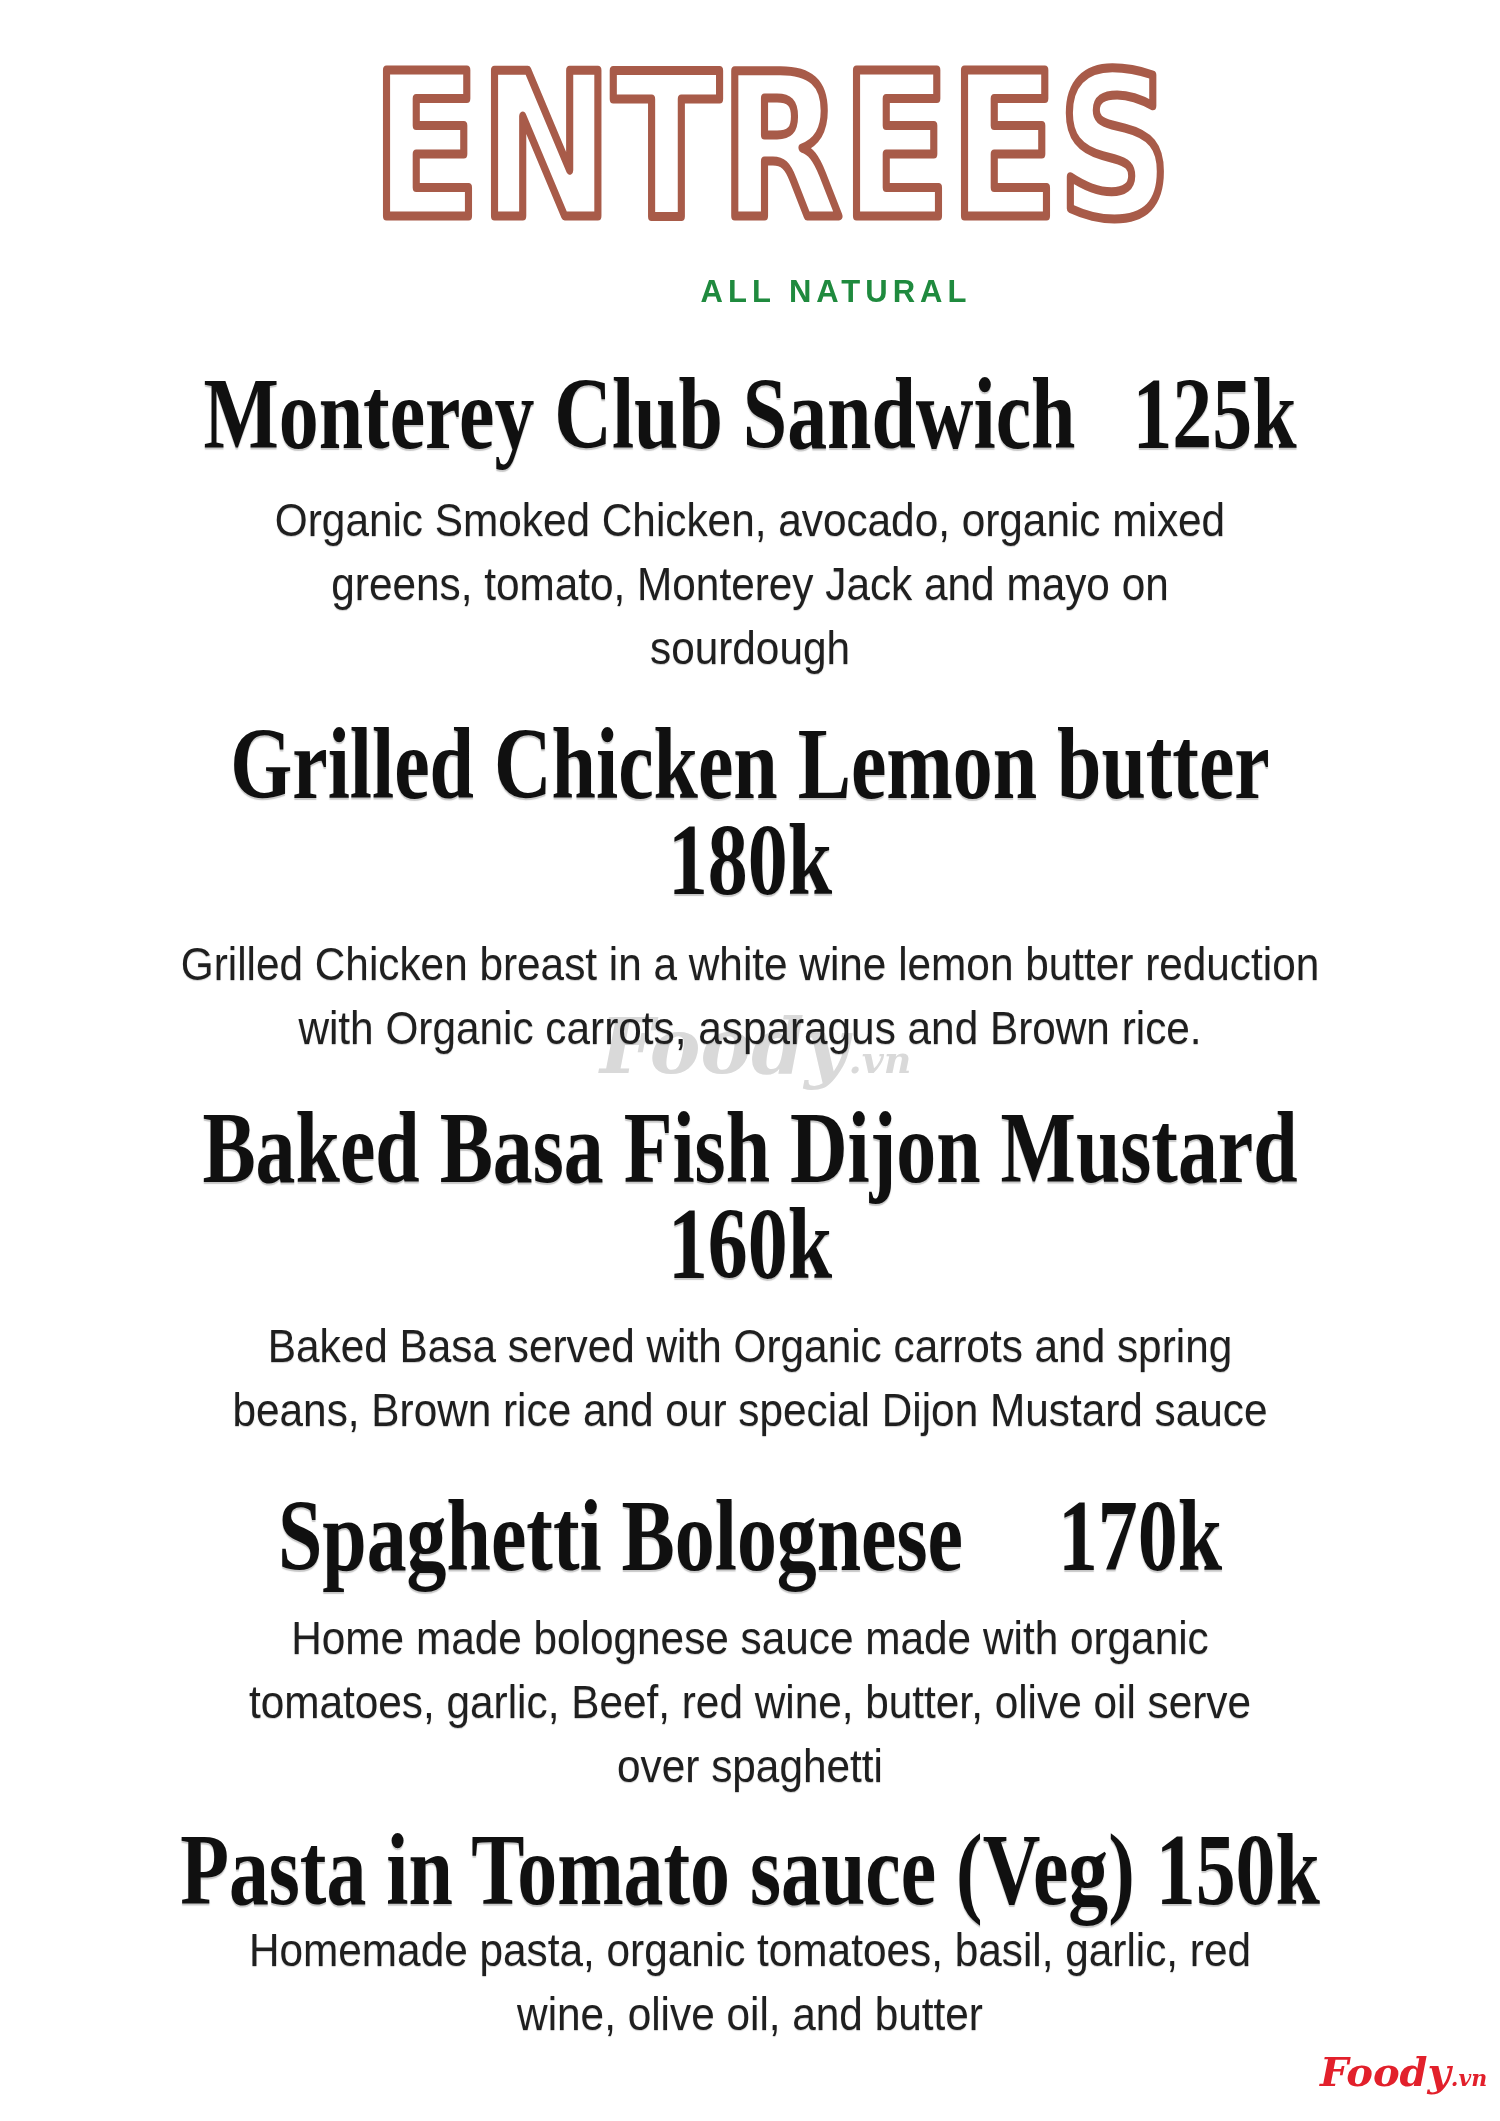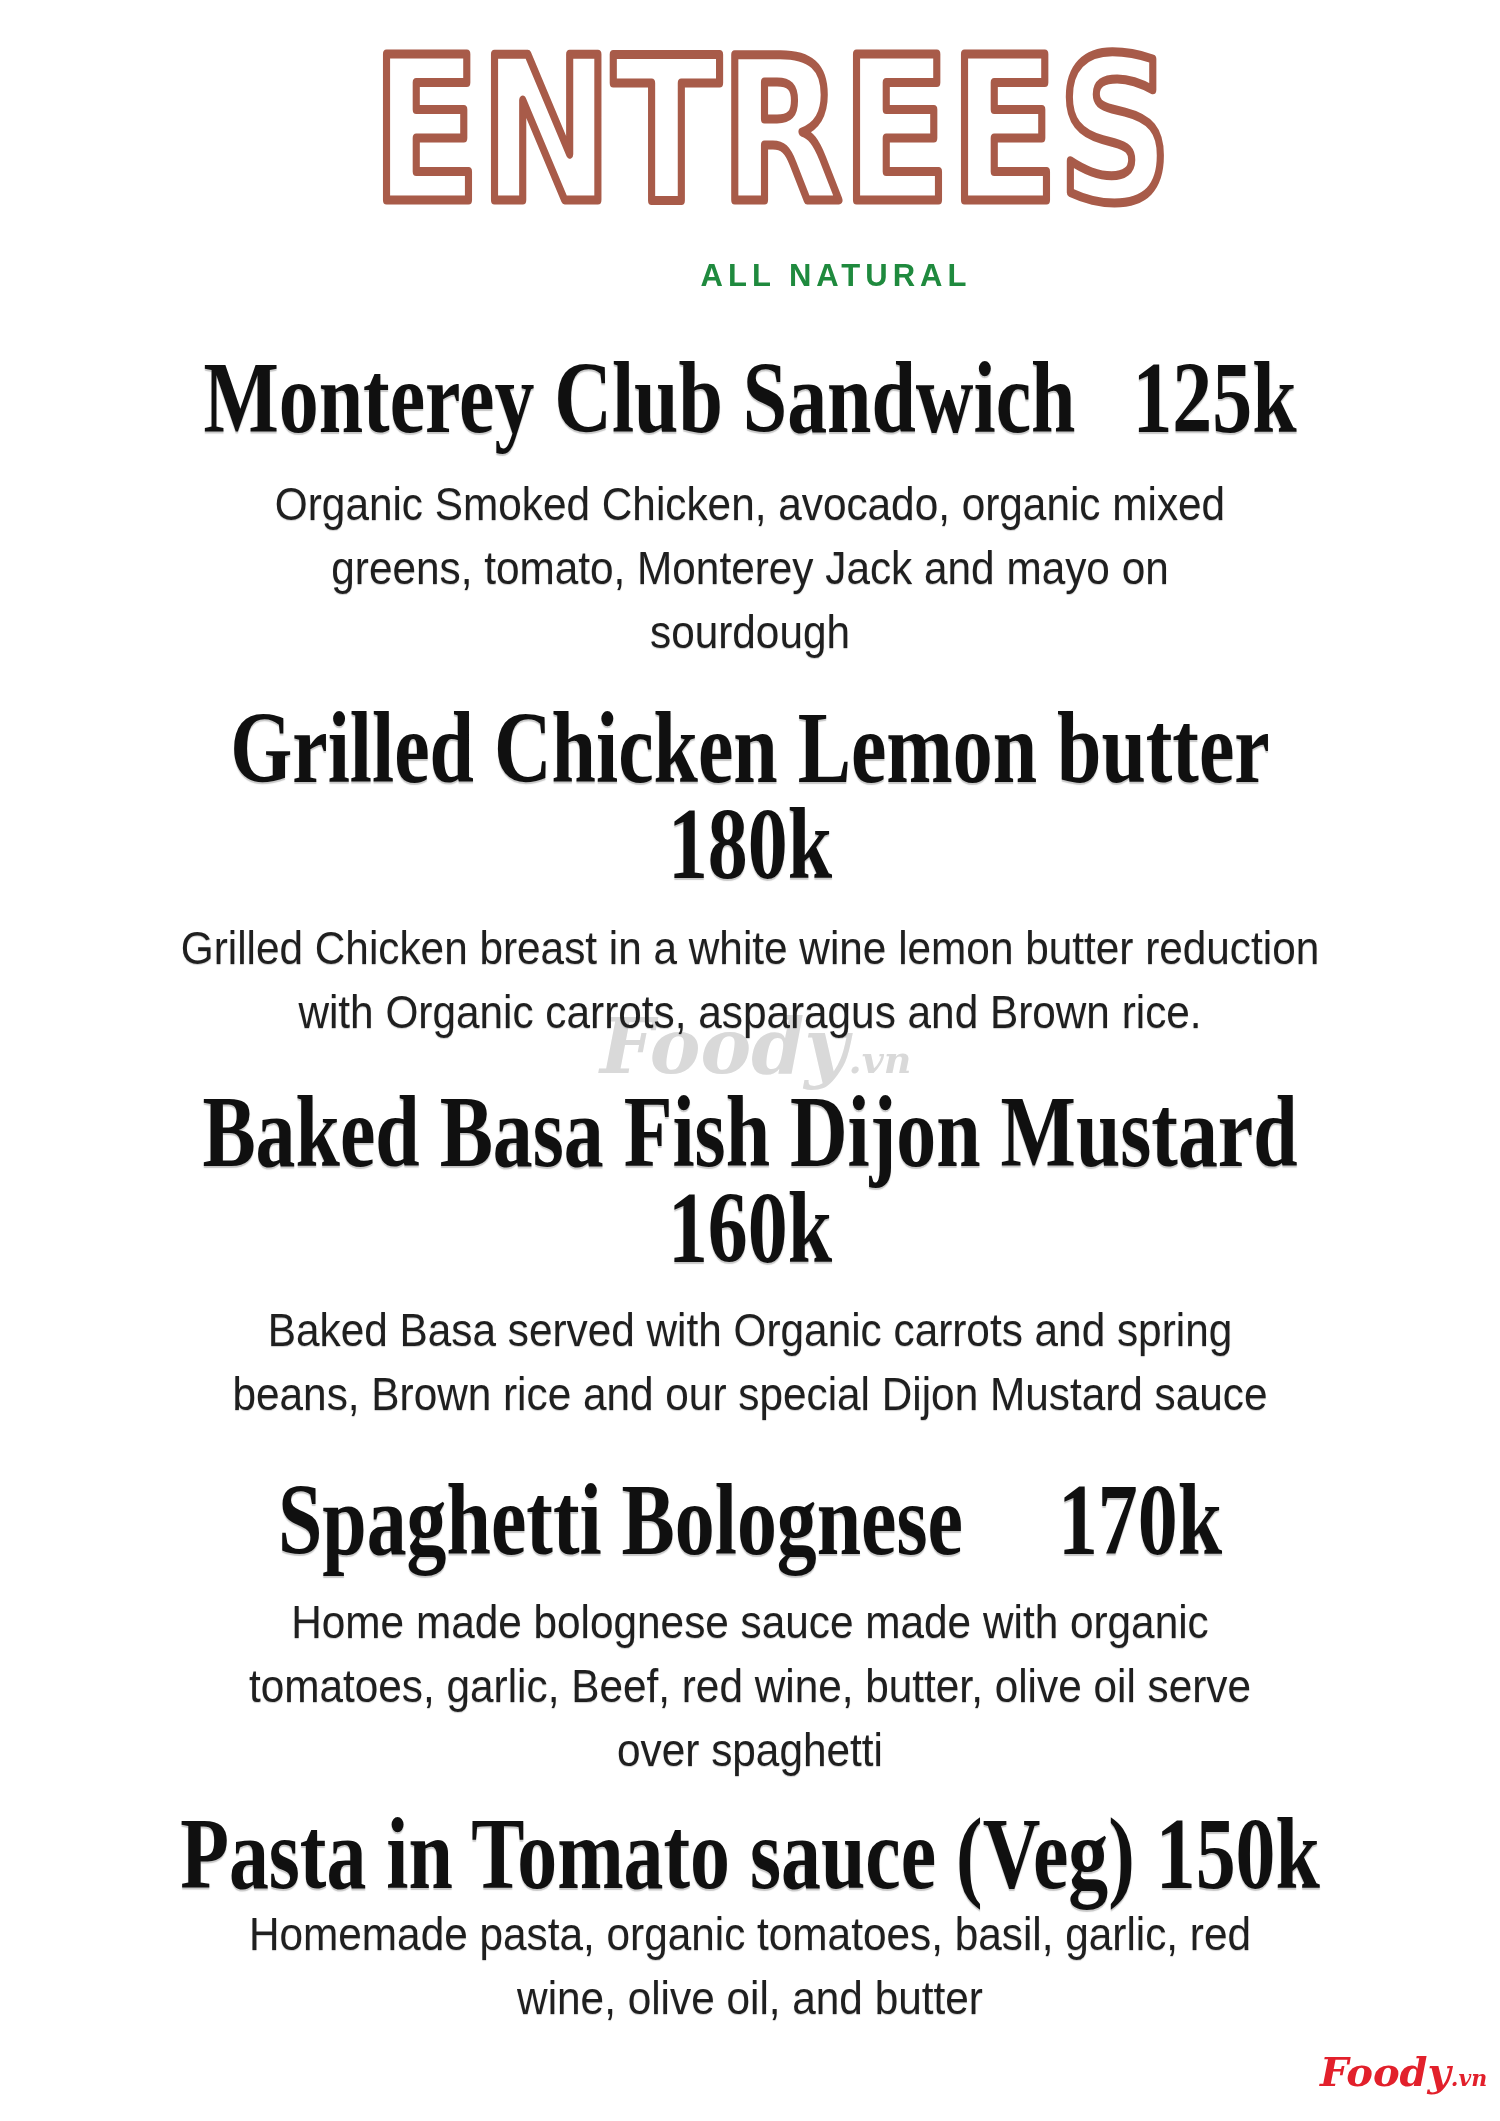--- a/index.html
+++ b/index.html
@@ -1,20 +1,20 @@
 <!DOCTYPE html>
 <html><head>
 <meta charset="utf-8">
 <style>
   html,body { margin:0; padding:0; background:#ffffff; }
   .page {
     position:relative; width:1500px; height:2121px; background:#ffffff;
     overflow:hidden; font-family:"Liberation Sans", sans-serif;
   }
-  .content { position:relative; z-index:1; }
+  .content { position:relative; z-index:1;margin-top:16px; }
 
   
   .title-wrap { padding-top:42px; text-align:center; position:relative; left:22px; }
   .title-svg { display:inline-block; }
 
   
   .subtitle {
     margin-top:40px; text-align:center; transform:translateX(86px);
     font-weight:bold; font-size:31px; letter-spacing:5px; color:#1F8A3E;
   }

